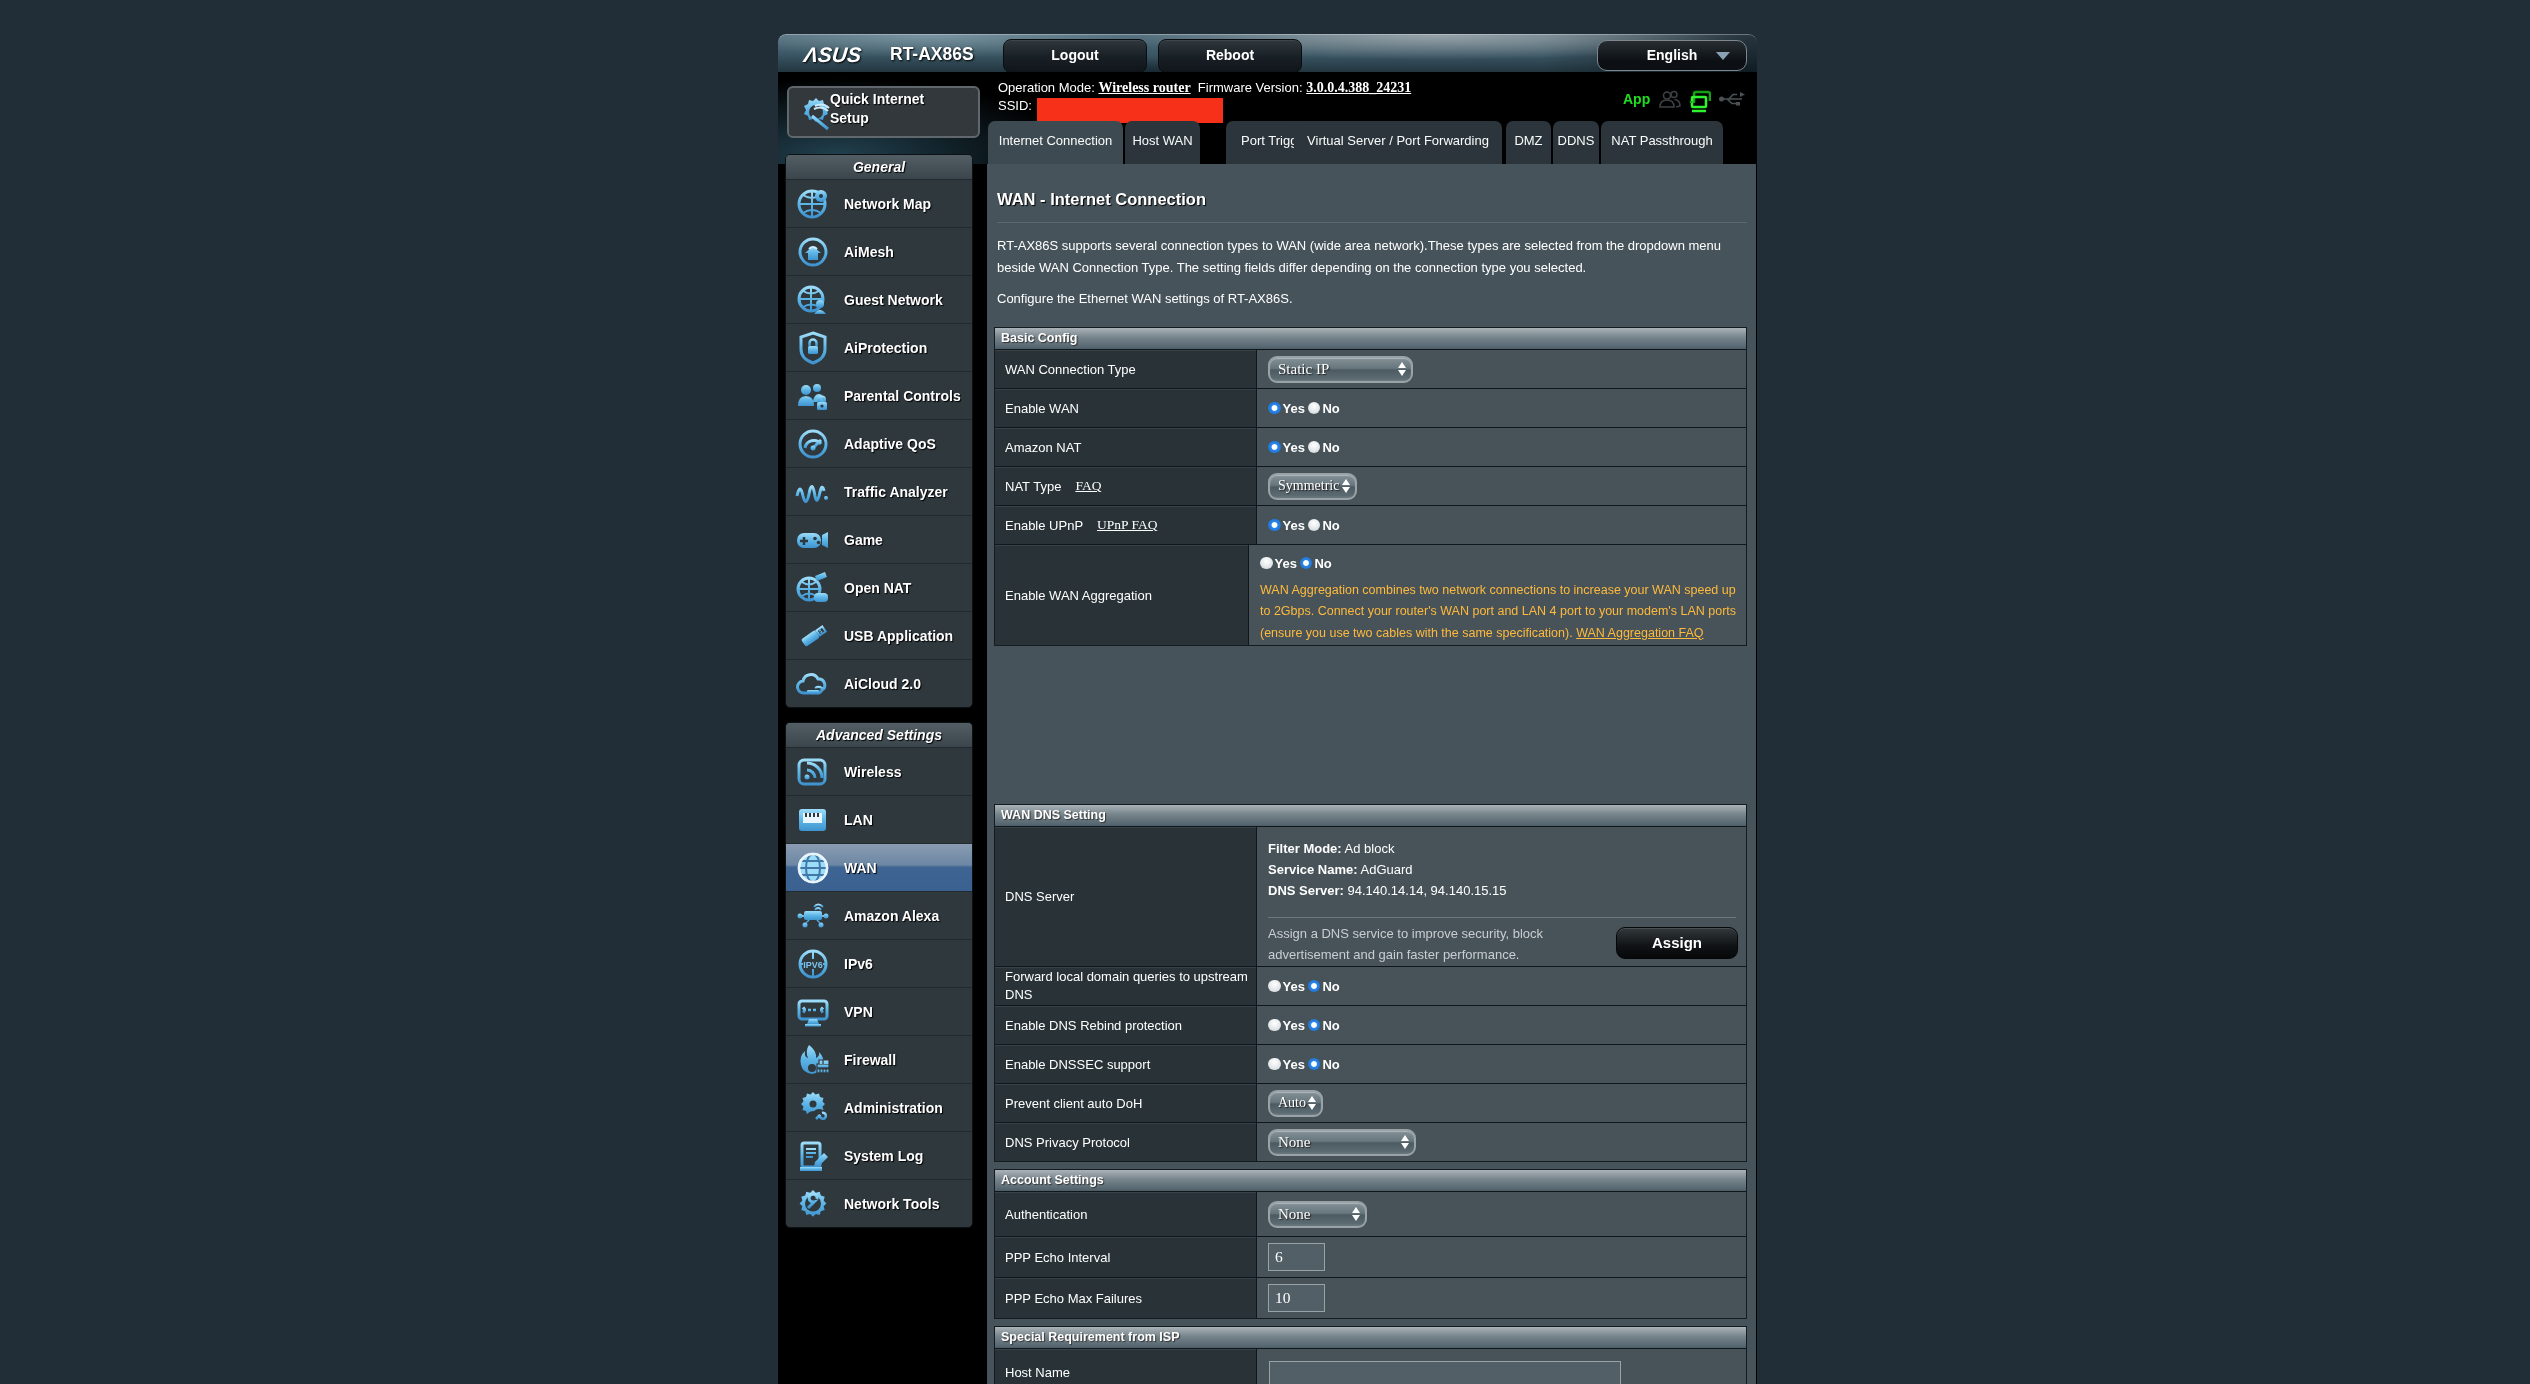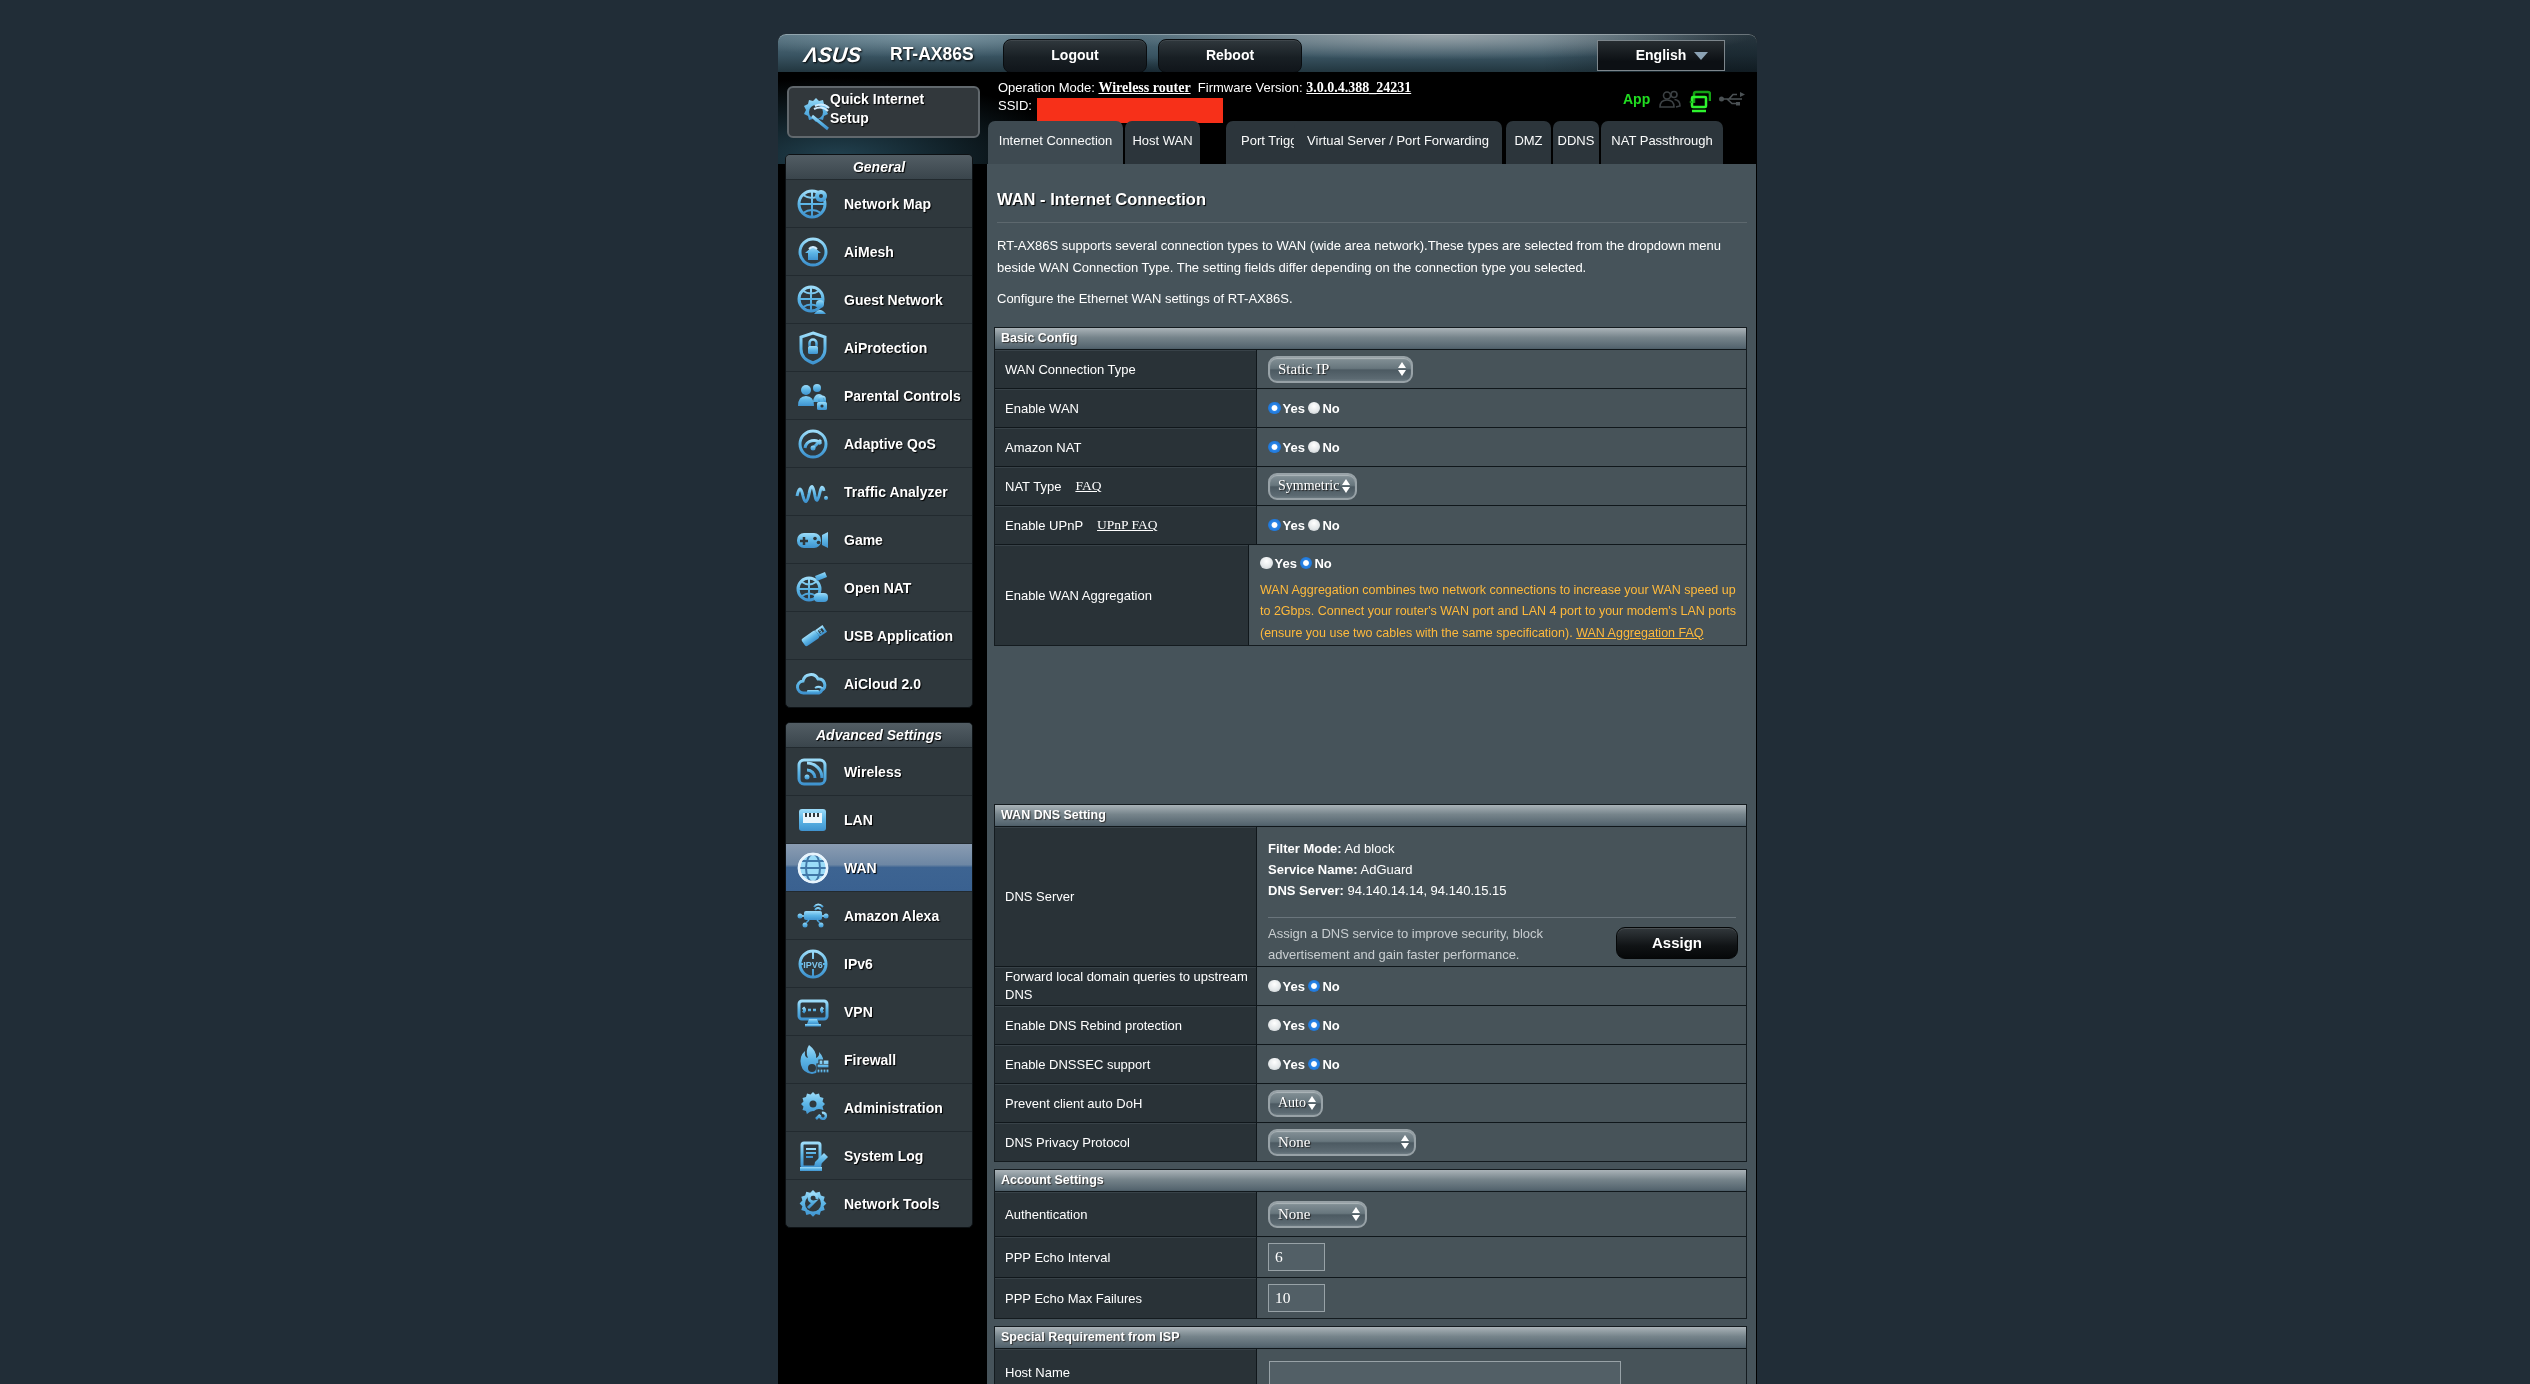--- a/index.html
+++ b/index.html
@@ -15,21 +15,21 @@
     linear-gradient(to right, rgba(0,0,0,0) 78%, rgba(2,6,10,.55) 97%),
     linear-gradient(to bottom, #54707e, #3a5563 55%, #22363f);
   box-shadow: inset 0 1px 0 rgba(255,255,255,.3), 0 1px 0 #05080a; }
 #logo { position:absolute; left:26px; top:9px; color:#fff; font-size:21px; font-weight:bold; font-style:italic; letter-spacing:0px; transform:skewX(-6deg); text-shadow:1px 1px 2px #000; }
 #model { position:absolute; left:112px; top:10px; color:#fff; font-size:17.5px; font-weight:bold; text-shadow:1px 1px 2px #000; }
 .topbtn { position:absolute; top:5px; width:144px; height:34px; border-radius:8px;
   background:linear-gradient(#30383d, #181f24 55%, #10151a); border:1px solid #090d10;
   color:#fff; font-size:14px; font-weight:bold; text-align:center; line-height:31px; box-shadow: inset 0 1px 0 rgba(255,255,255,.08); }
 #btn-logout { left:225px; }
 #btn-reboot { left:380px; }
-#btn-lang { position:absolute; left:819px; top:6px; width:128px; height:31px; border-radius:0;
+#btn-lang { position:absolute; left:819px; top:6px; width:150px; height:31px; border-radius:10px;
   background:linear-gradient(#272d31, #0c1014 70%); border:1px solid #7d868c;
   color:#fff; font-size:14px; font-weight:bold; text-align:center; line-height:29px; }
 #btn-lang .tri { position:absolute; right:16px; top:11px; width:0; height:0; border-left:7px solid transparent; border-right:7px solid transparent; border-top:8px solid #8ba2b4; }
 
 #infoband { position:absolute; left:0; top:38px; width:979px; height:92px;
   background: radial-gradient(330px 110px at 60px 85px, rgba(52,100,122,.65), rgba(52,100,122,0) 72%), #000; }
 #opmode { position:absolute; left:220px; top:8px; color:#fff; font-size:13px; white-space:nowrap; }
 #opmode .ser { font-family:"Liberation Serif",serif; font-weight:bold; text-decoration:underline; font-size:14px; }
 #ssidlbl { position:absolute; left:220px; top:26px; color:#fff; font-size:13px; }
 #ssidbox { position:absolute; left:259px; top:26px; width:186px; height:25px; background:#f73019; }

